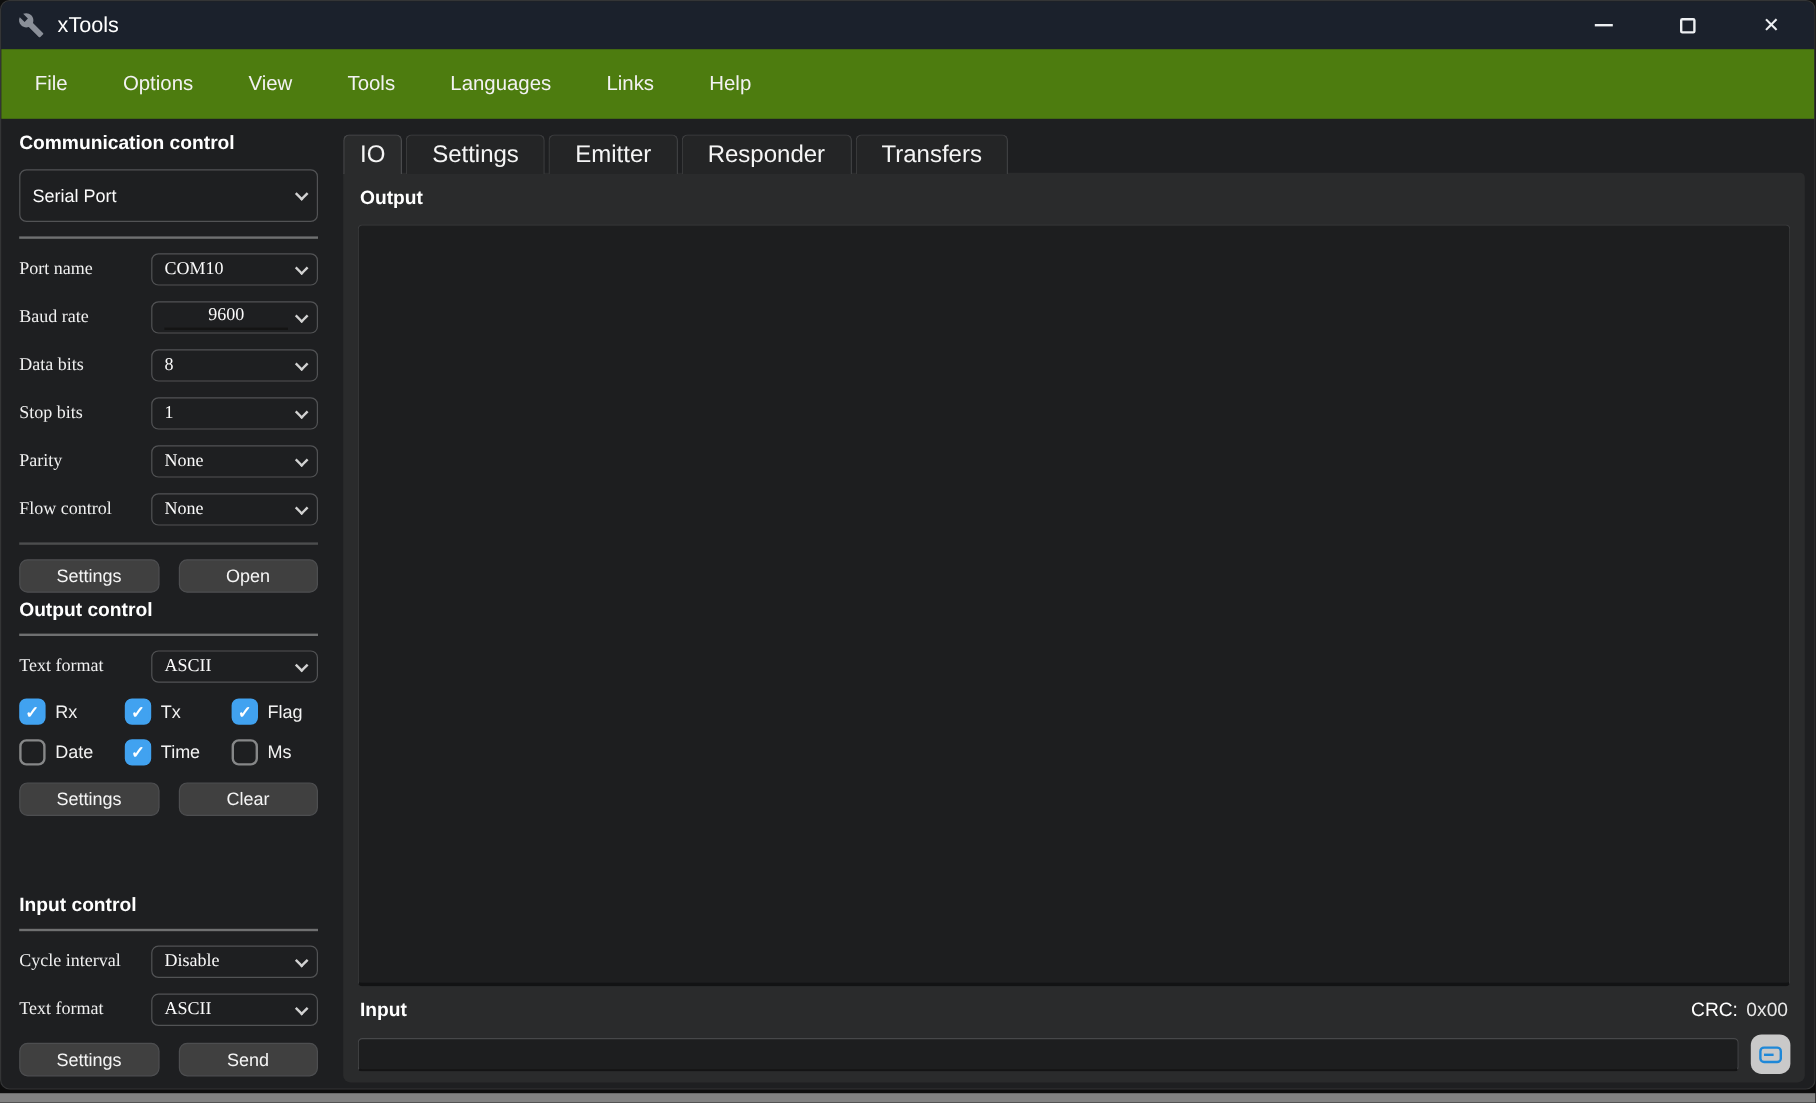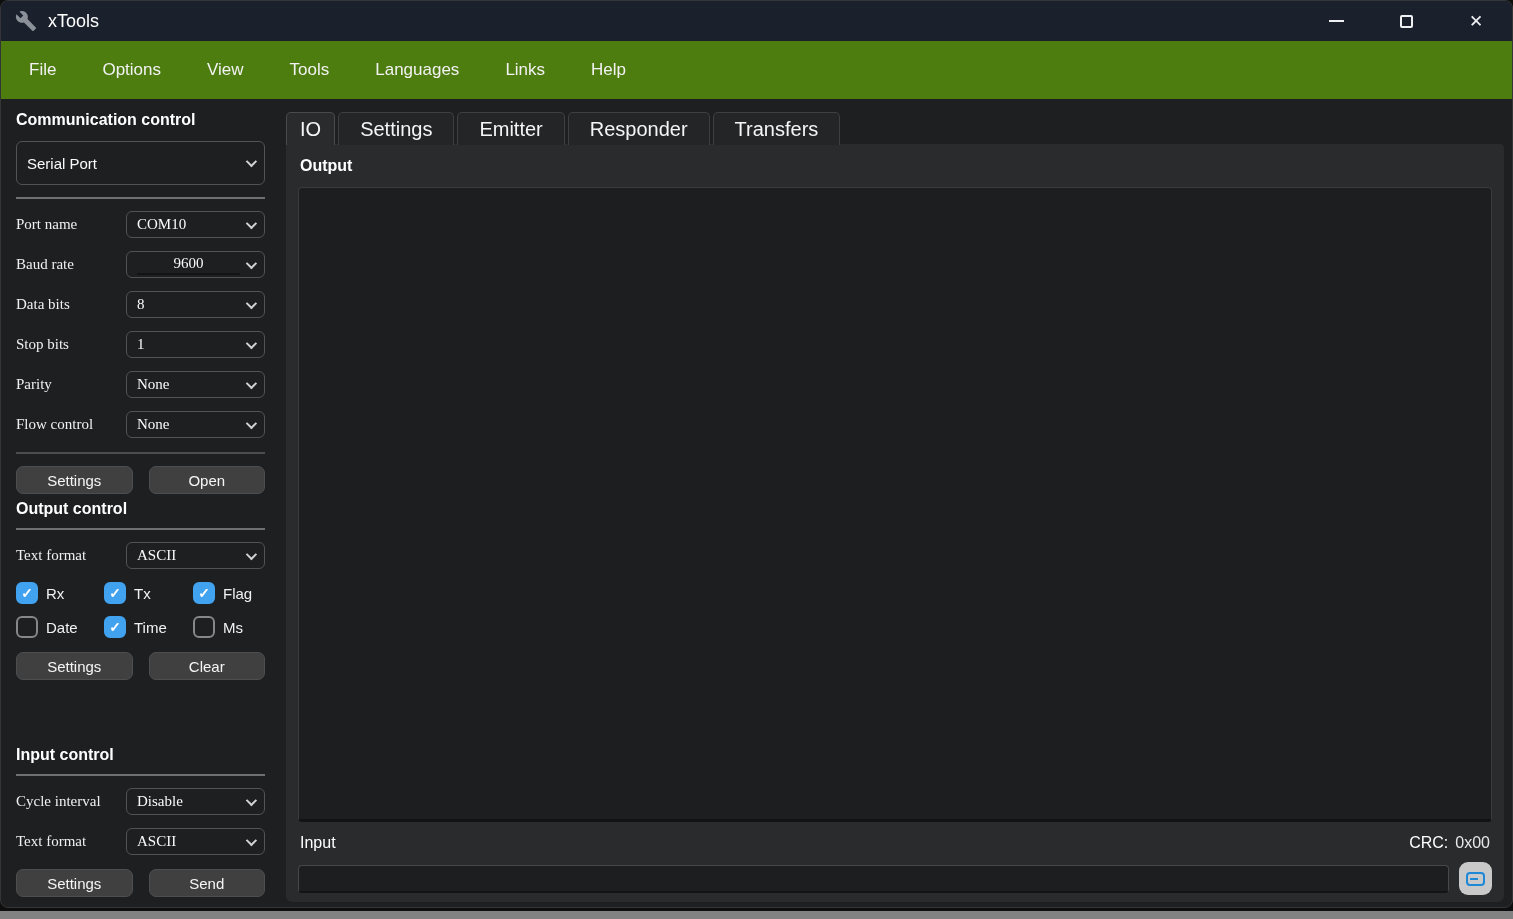--- a/index.html
+++ b/index.html
@@ -118,21 +118,21 @@
   .output-box {
     flex:1; min-height:0;
     background:var(--box-bg,#1d1e1f);
     border:1px solid #3a3b3d; border-bottom:3px solid #121314;
     border-radius:4px;
     resize:none; outline:none; color:#eaeaea;
     font-family:"Liberation Mono", monospace; font-size:14px;
     padding:6px 8px;
   }
   .input-header { display:flex; align-items:center; margin:12px 2px 10px 2px; }
-  .input-heading { font-size:16px; font-weight:normal; color:#ffffff; }
+  .input-heading { font-size:16px; font-weight:bold; color:#ffffff; }
   .crc { margin-left:auto; font-size:16px; display:flex; gap:7px;align-items:center; }
   .crc .crc-label { color:#ffffff; }
   .crc .crc-value { color:#e8e8e8; }
   .input-row { display:flex; align-items:center; gap:10px; margin-bottom:7px; }
   .text-input {
     flex:1; height:28px;
     background:var(--box-bg,#1d1e1f);
     border:1px solid #47484a; border-bottom:2px solid #141415;
     border-radius:4px;
     color:#f0f0f0; font-size:15px; font-family:inherit;

